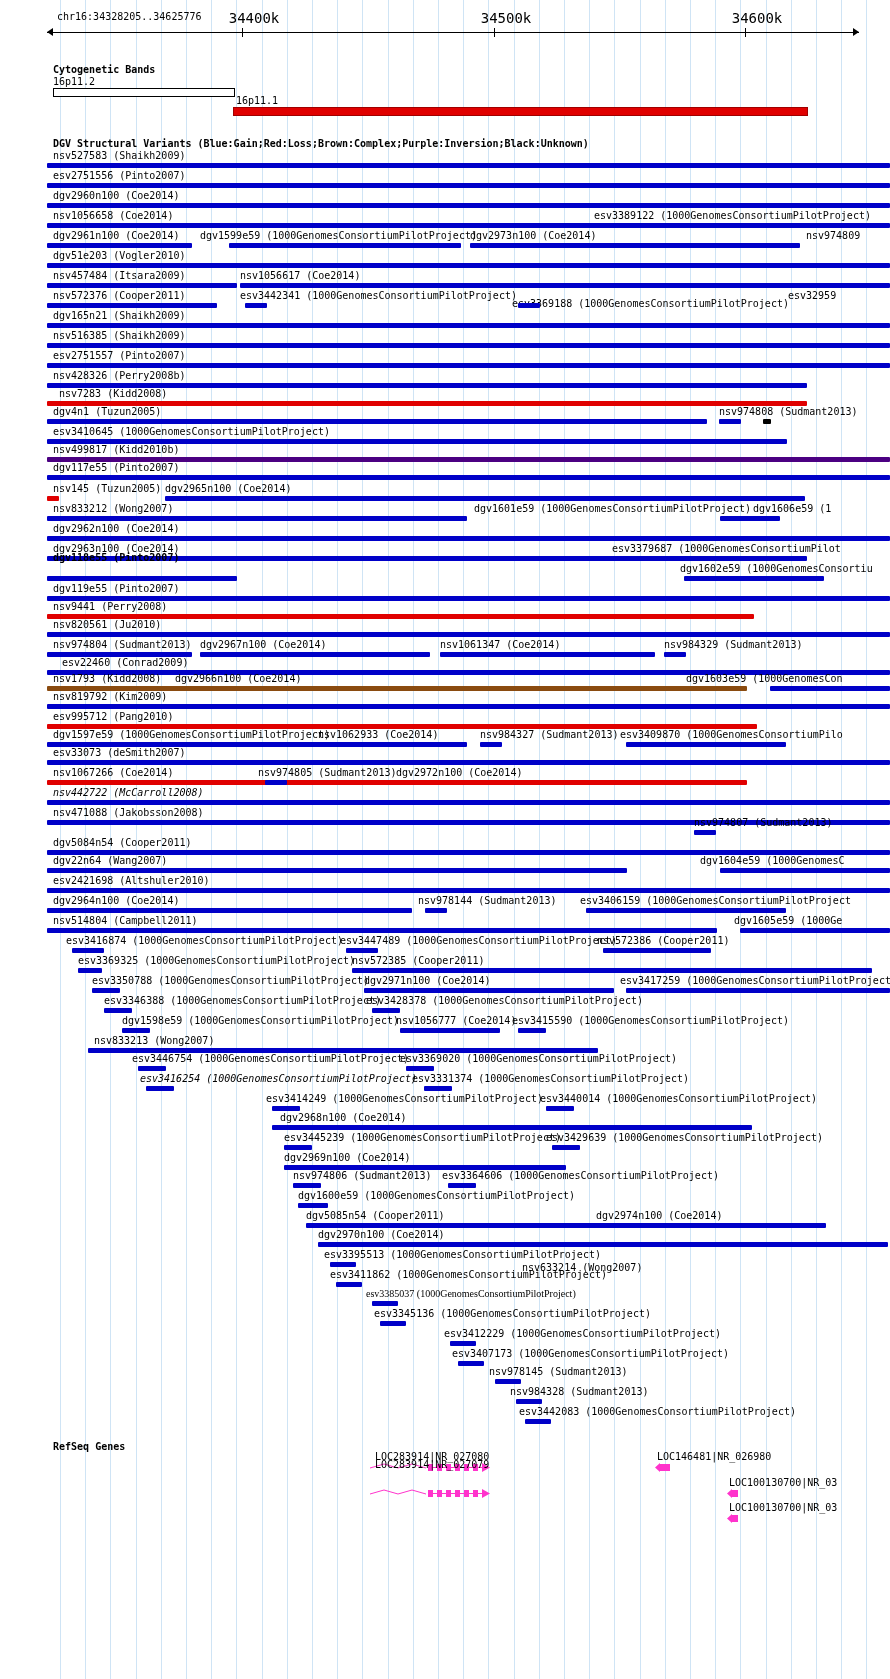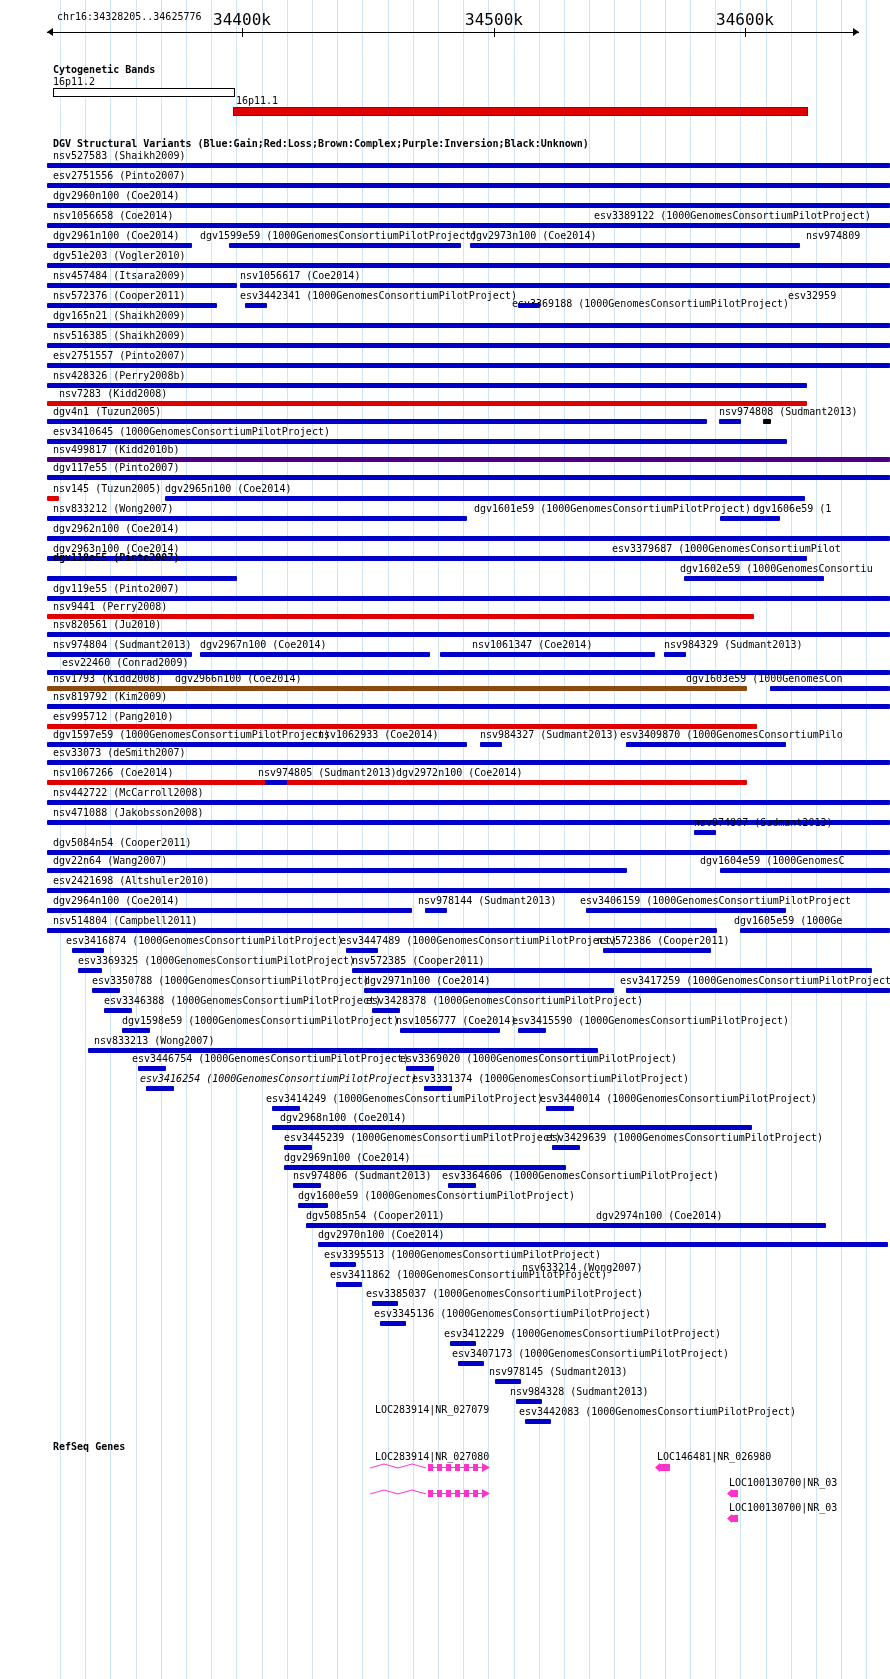--- a/index.html
+++ b/index.html
@@ -14,21 +14,21 @@
 
   .loc-label{position:absolute;left:57px;top:11px;font-size:10px;white-space:nowrap;}
 
   
   .ruler{position:absolute;left:47px;top:26px;width:812px;height:12px;}
   .ruler .line{position:absolute;left:0;right:0;top:6px;height:1px;background:#000;}
   .ruler .tick{position:absolute;top:2px;width:1px;height:9px;background:#000;}
   .ruler .arrowL,.ruler .arrowR{position:absolute;top:2px;width:0;height:0;border-top:4px solid transparent;border-bottom:4px solid transparent;}
   .ruler .arrowL{left:0;border-right:6px solid #000;}
   .ruler .arrowR{right:0;border-left:6px solid #000;}
-  .ruler .lab{position:absolute;top:-16px;font-size:16px;transform:translateX(-50%);}
+  .ruler .lab{position:absolute;top:-16px;font-size:14px;transform:translateX(-50%);margin-left:12px;}
 
   .section-title{position:absolute;font-size:10px;font-weight:bold;white-space:nowrap;}
 
   .cyto-bar{position:absolute;height:7px;background:#ffffff;border:1px solid #000;}
   .cyto-bar.red{background:#e00000;border:1px solid #a00000;}
   .cyto-lab{position:absolute;font-size:10px;white-space:nowrap;}
   .bar{position:absolute;height:5px;border-radius:1px;}
 
   .gene-lab{position:absolute;font-size:10px;white-space:nowrap;}
   .gene-glyph{position:absolute;height:9px;}
@@ -166,21 +166,21 @@
     <div class="gene-lab" style="left: 53px; top: 583px;">dgv119e55 (Pinto2007)</div>
     <div class="bar" style="left: 47px; top: 596px; width: 843px; background: rgb(0, 0, 200);"></div>
     <div class="gene-lab" style="left: 53px; top: 601px;">nsv9441 (Perry2008)</div>
     <div class="bar" style="left: 47px; top: 614px; width: 707px; background: rgb(224, 0, 0);"></div>
     <div class="gene-lab" style="left: 53px; top: 619px;">nsv820561 (Ju2010)</div>
     <div class="bar" style="left: 47px; top: 632px; width: 843px; background: rgb(0, 0, 200);"></div>
     <div class="gene-lab" style="left: 53px; top: 639px;">nsv974804 (Sudmant2013)</div>
     <div class="bar" style="left: 47px; top: 652px; width: 145px; background: rgb(0, 0, 200);"></div>
     <div class="gene-lab" style="left: 200px; top: 639px;">dgv2967n100 (Coe2014)</div>
     <div class="bar" style="left: 200px; top: 652px; width: 230px; background: rgb(0, 0, 200);"></div>
-    <div class="gene-lab" style="left: 440px; top: 639px; margin-left: 32px;">nsv1061347 (Coe2014)</div>
+    <div class="gene-lab" style="left: 440px; top: 639px;">nsv1061347 (Coe2014)</div>
     <div class="bar" style="left: 440px; top: 652px; width: 215px; background: rgb(0, 0, 200);"></div>
     <div class="gene-lab" style="left: 664px; top: 639px;">nsv984329 (Sudmant2013)</div>
     <div class="bar" style="left: 664px; top: 652px; width: 22px; background: rgb(0, 0, 200);"></div>
     <div class="gene-lab" style="left: 53px; top: 657px; margin-left: 9px;">esv22460 (Conrad2009)</div>
     <div class="bar" style="left: 47px; top: 670px; width: 843px; background: rgb(0, 0, 200);"></div>
     <div class="gene-lab" style="left: 53px; top: 673px;">nsv1793 (Kidd2008)</div>
     <div class="bar" style="left: 47px; top: 686px; width: 700px; background: rgb(138, 75, 16);"></div>
     <div class="gene-lab" style="left: 175px; top: 673px;">dgv2966n100 (Coe2014)</div>
     <div class="gene-lab" style="left: 686px; top: 673px;">dgv1603e59 (1000GenomesCon</div>
     <div class="bar" style="left: 770px; top: 686px; width: 120px; background: rgb(0, 0, 200);"></div>
@@ -195,21 +195,21 @@
     <div class="bar" style="left: 480px; top: 742px; width: 22px; background: rgb(0, 0, 200);"></div>
     <div class="gene-lab" style="left: 620px; top: 729px;">esv3409870 (1000GenomesConsortiumPilo</div>
     <div class="bar" style="left: 626px; top: 742px; width: 160px; background: rgb(0, 0, 200);"></div>
     <div class="gene-lab" style="left: 53px; top: 747px;">esv33073 (deSmith2007)</div>
     <div class="bar" style="left: 47px; top: 760px; width: 843px; background: rgb(0, 0, 200);"></div>
     <div class="gene-lab" style="left: 53px; top: 767px;">nsv1067266 (Coe2014)</div>
     <div class="bar" style="left: 47px; top: 780px; width: 700px; background: rgb(224, 0, 0);"></div>
     <div class="gene-lab" style="left: 258px; top: 767px;">nsv974805 (Sudmant2013)</div>
     <div class="bar" style="left: 265px; top: 780px; width: 22px; background: rgb(0, 0, 200);"></div>
     <div class="gene-lab" style="left: 396px; top: 767px;">dgv2972n100 (Coe2014)</div>
-    <div class="gene-lab" style="left: 53px; top: 787px;">nsv442722 (McCarroll2008)</div>
+    <div class="gene-lab" style="left: 53px; top: 787px; font-style: italic;">nsv442722 (McCarroll2008)</div>
     <div class="bar" style="left: 47px; top: 800px; width: 843px; background: rgb(0, 0, 200);"></div>
     <div class="gene-lab" style="left: 53px; top: 807px;">nsv471088 (Jakobsson2008)</div>
     <div class="bar" style="left: 47px; top: 820px; width: 843px; background: rgb(0, 0, 200);"></div>
     <div class="gene-lab" style="left: 694px; top: 817px;">nsv974807 (Sudmant2013)</div>
     <div class="bar" style="left: 694px; top: 830px; width: 22px; background: rgb(0, 0, 200);"></div>
     <div class="gene-lab" style="left: 53px; top: 837px;">dgv5084n54 (Cooper2011)</div>
     <div class="bar" style="left: 47px; top: 850px; width: 843px; background: rgb(0, 0, 200);"></div>
     <div class="gene-lab" style="left: 53px; top: 855px;">dgv22n64 (Wang2007)</div>
     <div class="bar" style="left: 47px; top: 868px; width: 580px; background: rgb(0, 0, 200);"></div>
     <div class="gene-lab" style="left: 700px; top: 855px;">dgv1604e59 (1000GenomesC</div>
@@ -283,21 +283,21 @@
     <div class="gene-lab" style="left: 306px; top: 1210px;">dgv5085n54 (Cooper2011)</div>
     <div class="bar" style="left: 306px; top: 1223px; width: 520px; background: rgb(0, 0, 200);"></div>
     <div class="gene-lab" style="left: 596px; top: 1210px;">dgv2974n100 (Coe2014)</div>
     <div class="gene-lab" style="left: 318px; top: 1229px;">dgv2970n100 (Coe2014)</div>
     <div class="bar" style="left: 318px; top: 1242px; width: 570px; background: rgb(0, 0, 200);"></div>
     <div class="gene-lab" style="left: 522px; top: 1262px;">nsv633214 (Wong2007)</div>
     <div class="gene-lab" style="left: 324px; top: 1249px;">esv3395513 (1000GenomesConsortiumPilotProject)</div>
     <div class="bar" style="left: 330px; top: 1262px; width: 26px; background: rgb(0, 0, 200);"></div>
     <div class="gene-lab" style="left: 330px; top: 1269px;">esv3411862 (1000GenomesConsortiumPilotProject)</div>
     <div class="bar" style="left: 336px; top: 1282px; width: 26px; background: rgb(0, 0, 200);"></div>
-    <div class="gene-lab" style="left: 366px; top: 1288px;">esv3385037 (1000GenomesConsortiumPilotProject)</div>
+    <div class="gene-lab" style="left: 366px; top: 1288px; font-family: Liberation Serif, serif;">esv3385037 (1000GenomesConsortiumPilotProject)</div>
     <div class="bar" style="left: 372px; top: 1301px; width: 26px; background: rgb(0, 0, 200);"></div>
     <div class="gene-lab" style="left: 374px; top: 1308px;">esv3345136 (1000GenomesConsortiumPilotProject)</div>
     <div class="bar" style="left: 380px; top: 1321px; width: 26px; background: rgb(0, 0, 200);"></div>
     <div class="gene-lab" style="left: 444px; top: 1328px;">esv3412229 (1000GenomesConsortiumPilotProject)</div>
     <div class="bar" style="left: 450px; top: 1341px; width: 26px; background: rgb(0, 0, 200);"></div>
     <div class="gene-lab" style="left: 452px; top: 1348px;">esv3407173 (1000GenomesConsortiumPilotProject)</div>
     <div class="bar" style="left: 458px; top: 1361px; width: 26px; background: rgb(0, 0, 200);"></div>
     <div class="gene-lab" style="left: 489px; top: 1366px;">nsv978145 (Sudmant2013)</div>
     <div class="bar" style="left: 495px; top: 1379px; width: 26px; background: rgb(0, 0, 200);"></div>
     <div class="gene-lab" style="left: 510px; top: 1386px;">nsv984328 (Sudmant2013)</div>
@@ -315,21 +315,21 @@
         <rect x="58" y="1" width="5" height="7" fill="#ff33cc"></rect>
         <rect x="67" y="1" width="5" height="7" fill="#ff33cc"></rect>
         <rect x="76" y="1" width="5" height="7" fill="#ff33cc"></rect>
         <rect x="85" y="1" width="5" height="7" fill="#ff33cc"></rect>
         <rect x="94" y="1" width="5" height="7" fill="#ff33cc"></rect>
         <rect x="103" y="1" width="5" height="7" fill="#ff33cc"></rect>
         <line x1="58" y1="4.5" x2="114" y2="4.5" stroke="#ff33cc" stroke-width="1"></line>
         <path d="M112 0 L120 4.5 L112 9 Z" fill="#ff33cc"></path>
       </svg>
     </div>
-    <div class="gene-lab" style="left: 375px; top: 1404px;">LOC283914|NR_027079</div>
+    <div class="gene-lab" style="left: 375px; top: 1459px;">LOC283914|NR_027079</div>
     <div class="gene-glyph" style="left: 370px; top: 1489px; width: 120px;">
       <svg width="120" height="9">
         <path d="M0 5 L14 1 L28 5 L42 1 L56 5" stroke="#ff33cc" fill="none" stroke-width="1"></path>
         <rect x="58" y="1" width="5" height="7" fill="#ff33cc"></rect>
         <rect x="67" y="1" width="5" height="7" fill="#ff33cc"></rect>
         <rect x="76" y="1" width="5" height="7" fill="#ff33cc"></rect>
         <rect x="85" y="1" width="5" height="7" fill="#ff33cc"></rect>
         <rect x="94" y="1" width="5" height="7" fill="#ff33cc"></rect>
         <rect x="103" y="1" width="5" height="7" fill="#ff33cc"></rect>
         <line x1="58" y1="4.5" x2="114" y2="4.5" stroke="#ff33cc" stroke-width="1"></line>

